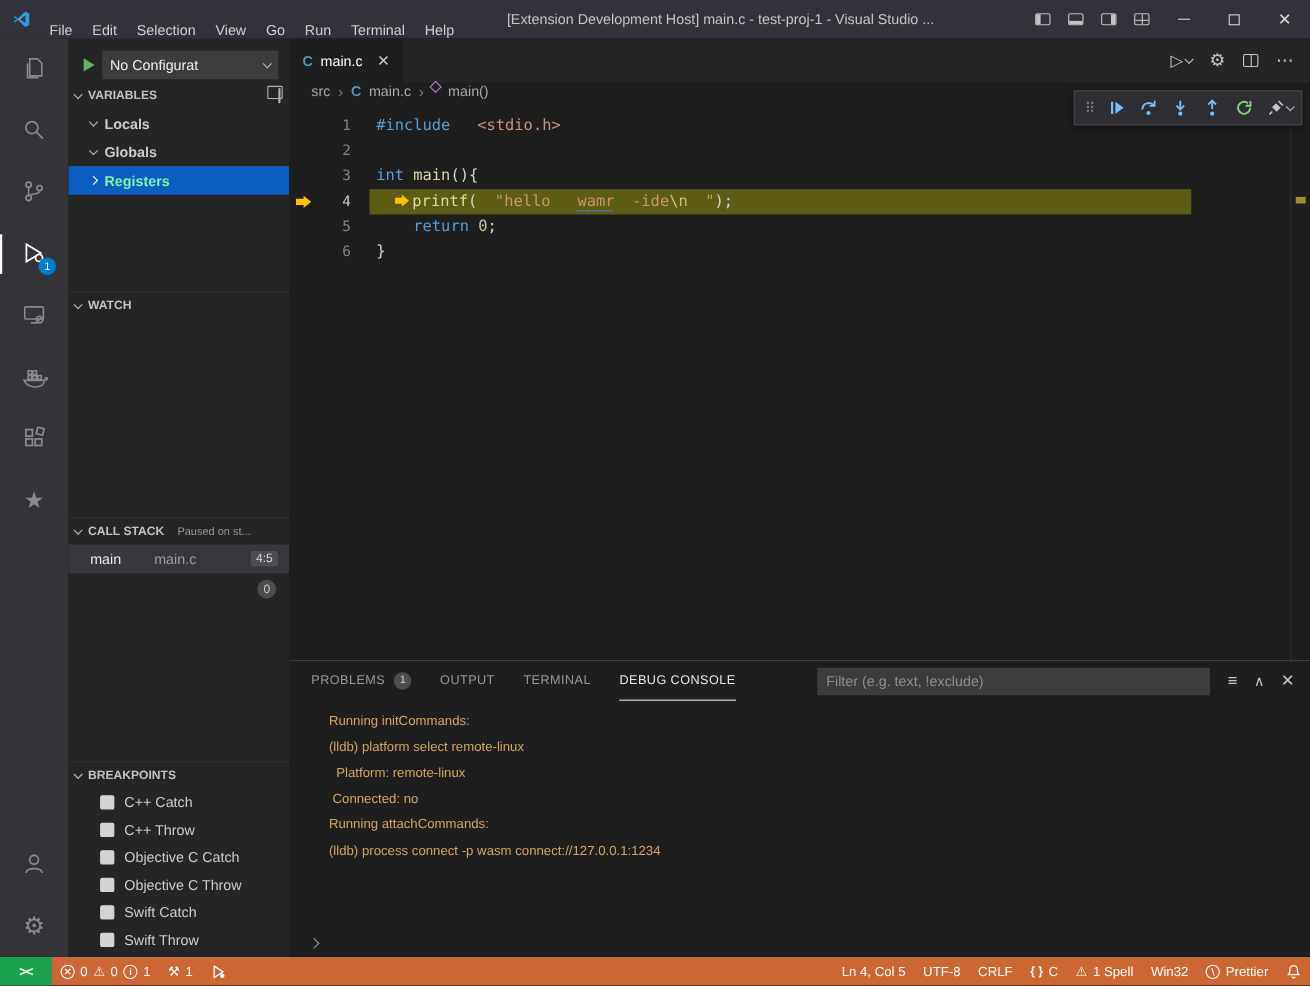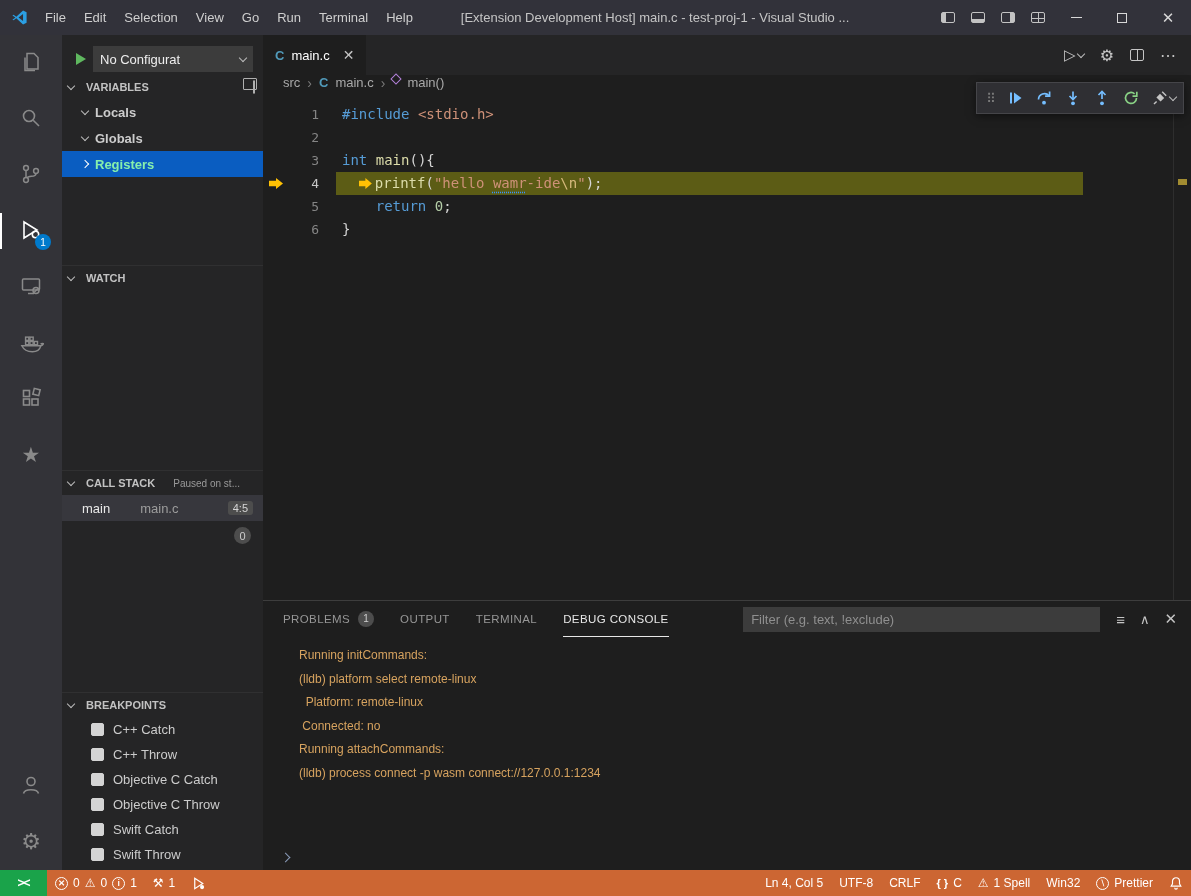--- a/index.html
+++ b/index.html
@@ -2,21 +2,21 @@
 <html><head>
 <meta charset="utf-8">
 <style>
   * { box-sizing: border-box; margin: 0; padding: 0; }
   html,body { width:1191px; height:896px; overflow:hidden; }
   body { background:#1e1e1e; font-family:"Liberation Sans", sans-serif; color:#cccccc; font-size:13px; }
 
   
   .titlebar { height:35px; background:#32323a; display:flex; align-items:center; position:relative; }
   .vscode-logo { margin:0 8px 0 11px; display:flex; }
-  .menubar { display:flex; height:100%; align-items:center; }
+  .menubar { display:flex; height:100%; align-items:flex-end; }
   .menu-item { padding:0 9px; display:flex; align-items:center; color:#cfcfcf; }
   .tb-title { position:absolute; left:55%; top:0; height:100%; transform:translateX(-50%);
               display:flex; align-items:center; color:#c5c5c5; white-space:nowrap; }
   .win-controls { margin-left:auto; display:flex; height:100%; align-items:center; }
   .layout-btn { width:30px; height:100%; display:flex; align-items:center; justify-content:center; }
   .lay-ic { width:14px; height:11px; border:1px solid #c3c3c3; border-radius:2px; position:relative; }
   .lay-left::before  { content:""; position:absolute; left:0; top:0; bottom:0; width:4px; background:#c3c3c3; }
   .lay-bottom::before{ content:""; position:absolute; left:0; right:0; bottom:0; height:3px; background:#c3c3c3; }
   .lay-right::before { content:""; position:absolute; right:0; top:0; bottom:0; width:4px; background:#c3c3c3; }
   .lay-grid::before  { content:""; position:absolute; left:6px; top:0; bottom:0; width:1px; background:#c3c3c3; }
@@ -49,21 +49,21 @@
                    color:#eeeeee; overflow:hidden; white-space:nowrap; }
   .config-select .lbl { overflow:hidden; text-overflow:clip; flex:1; }
   .chev { width:6px; height:6px; border-right:1.4px solid #bbbbbb; border-bottom:1.4px solid #bbbbbb; flex:none; display:inline-block; }
   .chev.down { transform:rotate(45deg); margin-top:-3px; }
   .chev.right { transform:rotate(-45deg); }
   .section { display:flex; flex-direction:column; border-top:1px solid #303031; overflow:hidden; }
   .sec-variables { height:190px; flex:none; border-top:none; }
   .sec-watch { height:205px; flex:none; }
   .sec-callstack { height:222px; flex:none; }
   .sec-breakpoints { flex:1; }
-  .sec-header { height:24px; flex:none; display:flex; align-items:center; gap:12px; padding:0 8px 0 6px;
+  .sec-header { height:24px; flex:none; display:flex; align-items:center; gap:6px; padding:0 8px 0 6px;
                 font-size:11px; font-weight:700; color:#c2c2c2;text-align:center; }
   .sec-header .hdr-hint { font-size:10px; font-weight:400; color:#9a9a9a; margin-left:6px; white-space:nowrap; overflow:hidden; }
   .hdr-action { margin-left:auto; color:#b0b0b0; }
   .pane-ic { width:12px; height:10px; border:1px solid #b0b0b0; border-radius:1px; position:relative; }
   .pane-ic::before { content:""; position:absolute; right:-3px; top:-3px; width:12px; height:10px; border:1px solid #b0b0b0; border-radius:1px; }
   .tree-row { height:26px; flex:none; display:flex; align-items:center; gap:7px; padding-left:20px; font-weight:600; color:#cccccc; }
   .tree-row.selected { background:#0a5dc1; color:#86efac; }
   .tree-row.selected .chev { border-color:#ffffff; }
   .stack-row { height:26px; flex:none; display:flex; align-items:center; background:#37373d; padding:0 10px 0 20px; }
   .stack-name { color:#e8e8e8; }
@@ -102,21 +102,21 @@
   .bp-arrow { position:absolute; left:6px; top:6px; width:14px; height:11px; background:#ffc104;
               clip-path:polygon(0 25%, 50% 25%, 50% 0, 100% 50%, 50% 100%, 50% 75%, 0 75%); }
   .lineno { width:30px; flex:none; text-align:right; color:#858585; font-size:13px; }
   .lineno.cur { color:#c6c6c6; }
   .code-text { padding-left:23px; white-space:pre; color:#d4d4d4; }
   .inline-arrow { display:inline-block; width:13px; height:11px; margin-right:3px; vertical-align:-1px; background:#ffc104;
               clip-path:polygon(0 25%, 50% 25%, 50% 0, 100% 50%, 50% 100%, 50% 75%, 0 75%); }
   .tok.pp  { color:#569cd6; }
   .tok.kw  { color:#569cd6; }
   .tok.fn  { color:#dcdcaa; }
-  .tok.str { color:#ce9178; }
+  .tok.str { color:#ce9178;margin-left:16px; }
   .tok.esc { color:#d7ba7d; }
   .tok.num { color:#b5cea8; }
   .tok.pl  { color:#d4d4d4; }
   .tok.spell { text-decoration:underline dotted #3794ff; text-underline-offset:4px; }
   .ov-line { position:absolute; right:17px; top:0; bottom:0; width:1px; background:#2e2e2e; }
   .ov-mark { position:absolute; right:4px; top:78px; width:9px; height:6px; background:rgba(234,200,60,0.65); }
 
   
   .dbg-toolbar { position:absolute; top:47px; right:7px; height:32px; z-index:20; background:#2f2f33;
                  border:1px solid #454549; box-shadow:0 2px 8px rgba(0,0,0,0.5); display:flex; align-items:center; padding:0 5px; }

